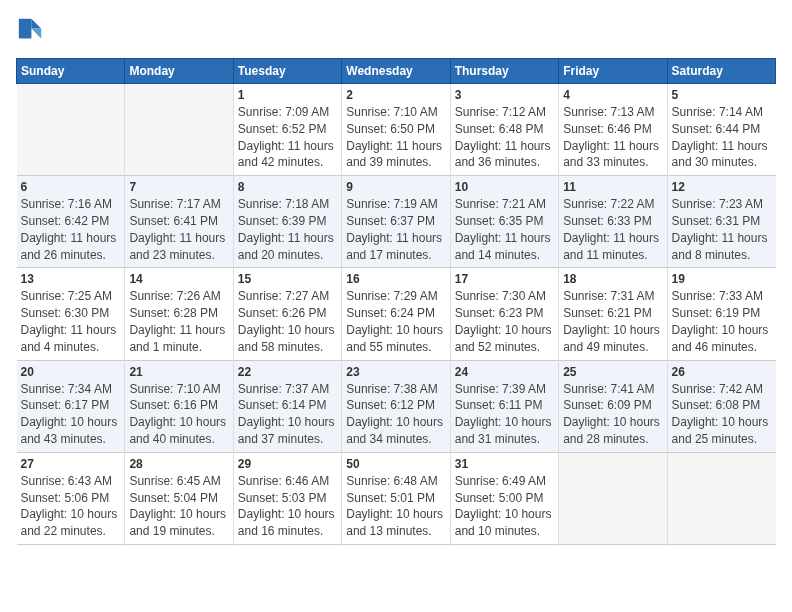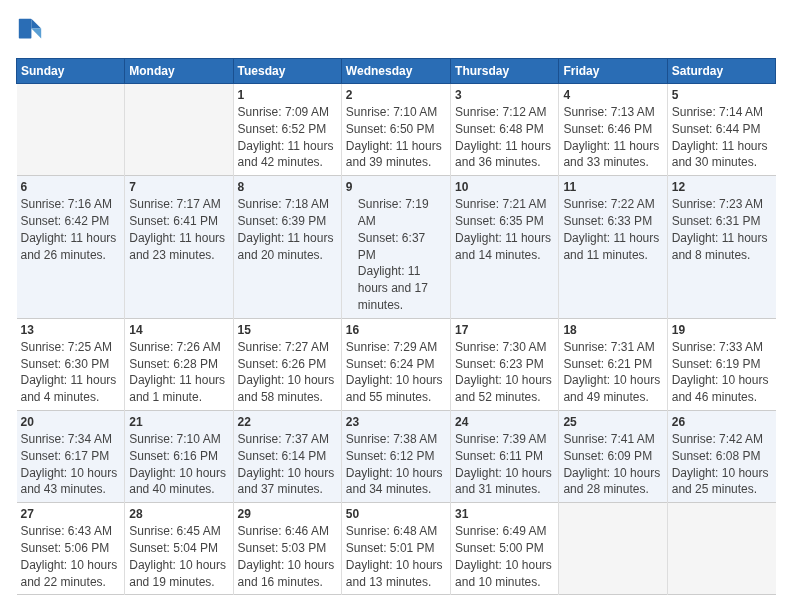--- a/index.html
+++ b/index.html
@@ -178,21 +178,21 @@
 Daylight: 11 hours and 23 minutes.</div>
         </td>
         <td>
           <span class="day-num">8</span>
           <div class="day-info" style="white-space: pre-line;">Sunrise: 7:18 AM
 Sunset: 6:39 PM
 Daylight: 11 hours and 20 minutes.</div>
         </td>
         <td>
           <span class="day-num">9</span>
-          <div class="day-info" style="white-space: pre-line; margin-left: 12px;">Sunrise: 7:19 AM
+          <div class="day-info" style="white-space: pre-line;">Sunrise: 7:19 AM
 Sunset: 6:37 PM
 Daylight: 11 hours and 17 minutes.</div>
         </td>
         <td>
           <span class="day-num">10</span>
           <div class="day-info" style="white-space: pre-line;">Sunrise: 7:21 AM
 Sunset: 6:35 PM
 Daylight: 11 hours and 14 minutes.</div>
         </td>
         <td>

